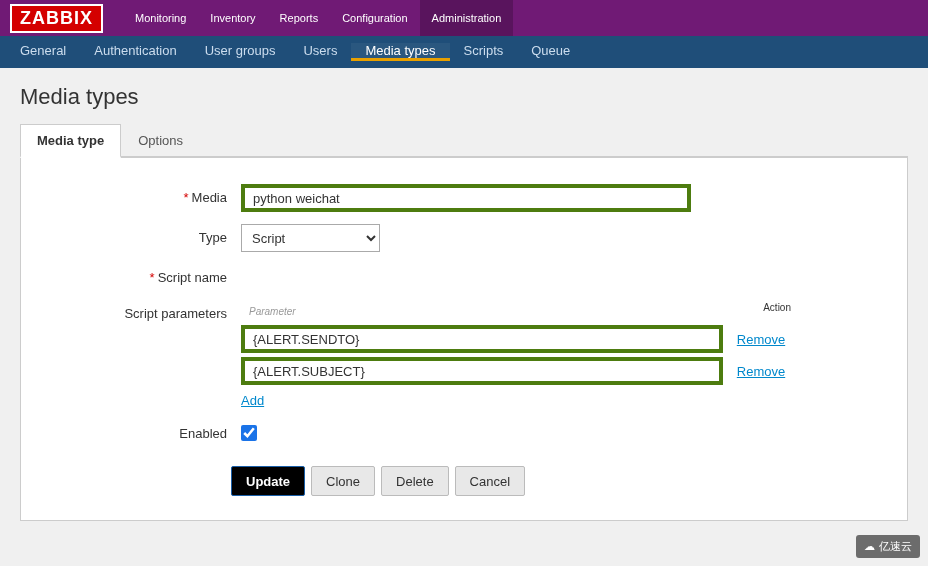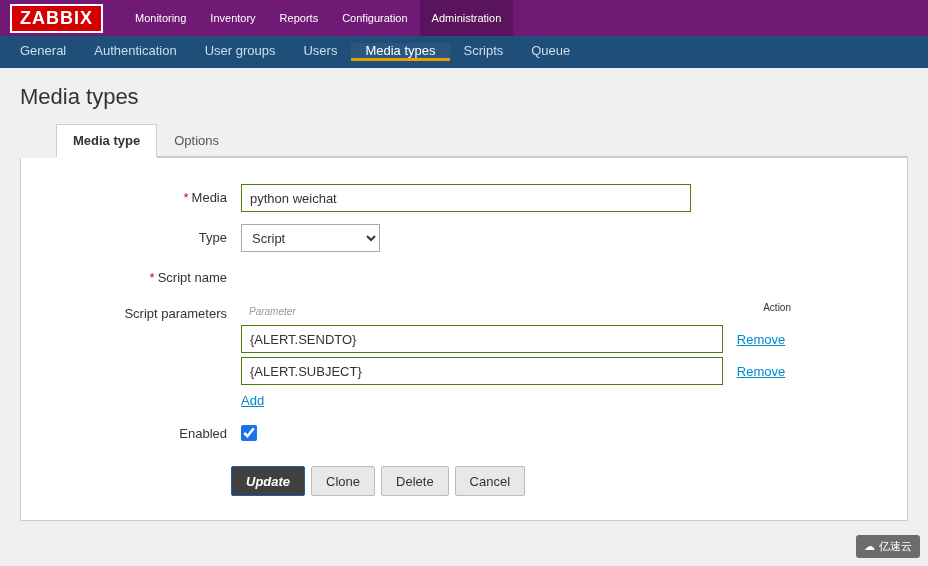--- a/index.html
+++ b/index.html
@@ -15,36 +15,36 @@
     
     .sub-nav { background: #1f4e79; display: flex; align-items: center; height: 32px; padding: 0 6px; }
     .sub-nav-item { color: #cde; padding: 0 14px; display: flex; align-items: center; font-size: 13px; cursor: pointer; text-decoration: none; border-bottom: 3px solid transparent; }
     .sub-nav-item.active { color: white; border-bottom: 3px solid #e8a000; background: rgba(255,255,255,0.05); }
 
     
     .page-content { padding: 16px 20px; }
     .page-title { font-size: 22px; font-weight: normal; color: #333; margin-bottom: 14px; }
 
     
-    .tab-bar { display: flex; border-bottom: 2px solid #ccc; margin-bottom: 0; margin-left: 36px; }
+    .tab-bar { display: flex; border-bottom: 2px solid #ccc; margin-bottom: 0; }
     .tab-item { padding: 8px 16px; cursor: pointer; font-size: 13px; color: #555; border: 1px solid transparent; border-bottom: none; margin-bottom: -2px; }
     .tab-item.active { background: white; border: 1px solid #ccc; border-bottom: 2px solid white; color: #333; font-weight: bold; }
 
     
     .form-panel { background: white; border: 1px solid #ccc; border-top: none; padding: 20px 0 20px 0; }
 
     
     .form-row { display: flex; align-items: flex-start; padding: 6px 20px; min-height: 36px; }
     .form-label { width: 200px; text-align: right; padding-right: 14px; padding-top: 6px; color: #333; font-size: 13px; flex-shrink: 0; }
     .form-label .required { color: #d40000; margin-right: 3px; }
     .form-control-wrap { flex: 1; }
 
     input[type="text"] {
       width: 450px; max-width: 100%; height: 28px; padding: 4px 8px;
-      border: 1px solid #4d7c0f; font-size: 13px; color: #333;
+      border: 4px solid #4d7c0f; font-size: 13px; color: #333;
       outline: none;
     }
 
     select {
       height: 28px; padding: 2px 6px; border: 1px solid #aaa;
       font-size: 13px; color: #333; background: white;
       min-width: 100px;
     }
 
     
@@ -56,21 +56,21 @@
     .param-row input[type="text"] { width: auto; flex: 1; height: 28px; }
     .param-row .remove-btn { margin-left: 8px; color: #08c; text-decoration: underline; cursor: pointer; font-size: 13px; width: 60px; background: none; border: none; }
     .add-link { color: #08c; text-decoration: underline; cursor: pointer; font-size: 13px; margin-top: 4px; display: inline-block; }
 
     
     input[type="checkbox"] { width: 16px; height: 16px; cursor: pointer; margin-top: 5px; accent-color: #1a73e8; }
 
     
     .btn-row { display: flex; gap: 6px; padding: 16px 20px 4px 210px; }
     .btn { height: 30px; padding: 0 14px; font-size: 13px; cursor: pointer; border: 1px solid; border-radius: 2px; }
-    .btn-primary { background: #404040; color: white; border-color: #1a5fa8; font-weight: bold; font-style: italic; }
+    .btn-primary { background: #000000; color: white; border-color: #1a5fa8; font-weight: bold; }
     .btn-secondary { background: #e8e8e8; color: #333; border-color: #bbb; }
     .btn-danger { background: #e8e8e8; color: #333; border-color: #bbb; }
 
     
     .watermark { position: fixed; bottom: 8px; right: 8px; background: rgba(0,0,0,0.55); color: white; font-size: 11px; padding: 4px 8px; border-radius: 3px; display: flex; align-items: center; gap: 4px; }
   </style>
 </head>
 <body>
 
 <div class="top-nav">

